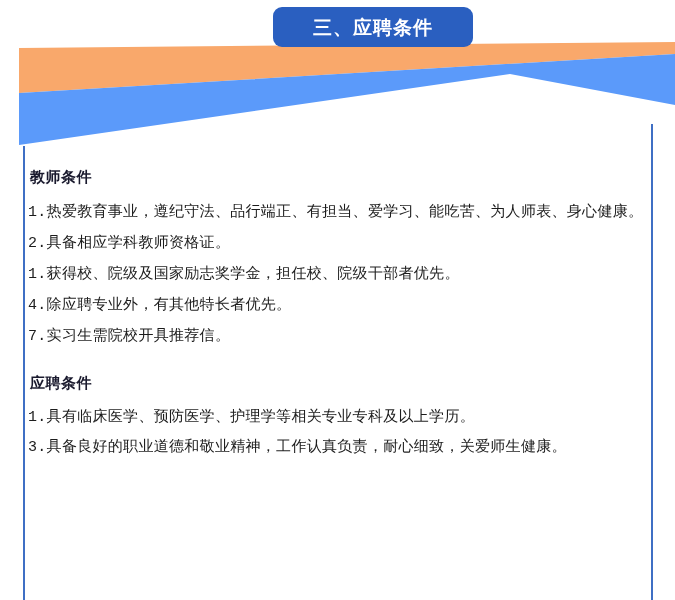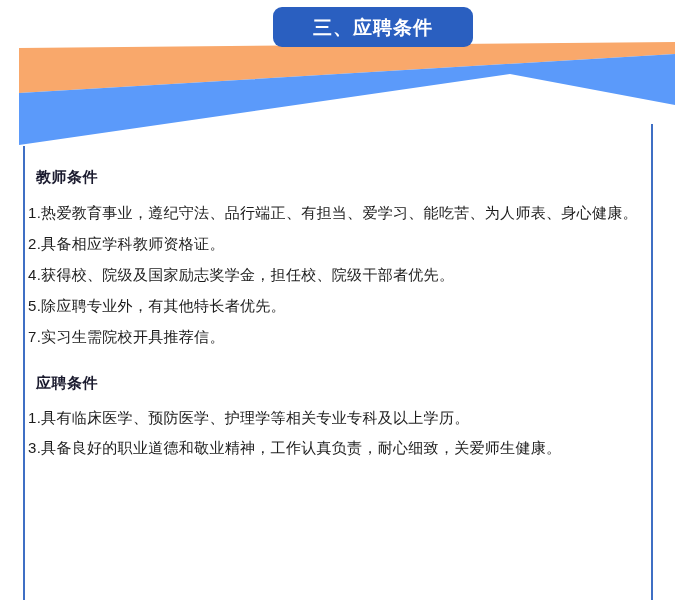--- a/index.html
+++ b/index.html
@@ -73,26 +73,26 @@
   }
   .section { margin-bottom: 20px; }
   .section:last-child { margin-bottom: 0; }
 
   .section-heading {
     font-family: "DejaVu Sans", "Liberation Sans", sans-serif;
     font-size: 15px;
     font-weight: bold;
     color: #1a1a2e;
     line-height: 22px;
-    margin: 0 0 9px 8px;
+    margin: 0 0 9px 2px;
     letter-spacing: 0.5px;
   }
   .section-items { margin: 0; padding: 0; list-style: none; }
   .section-item {
-    font-family: Liberation Sans, sans-serif;
+    font-family: Liberation Mono, monospace;
     font-size: 15px;
     color: #1c1c1c;
     line-height: 31px;
     letter-spacing: 0.3px;
     text-align: justify;
     margin: 0;
   }
   #section-doctor .section-item { line-height: 30px; }
 </style>
 </head>
@@ -116,22 +116,22 @@
   <span class="title-text">三、应聘条件</span>
 </div>
 
 <div id="content">
 
   <div class="section" id="section-teacher">
     <h2 class="section-heading">教师条件</h2>
     <ul class="section-items">
       <li class="section-item">1.热爱教育事业，遵纪守法、品行端正、有担当、爱学习、能吃苦、为人师表、身心健康。</li>
       <li class="section-item">2.具备相应学科教师资格证。</li>
-      <li class="section-item">4.获得校、院级及国家励志奖学金，担任校、院级干部者优先。</li>
-      <li class="section-item">5.除应聘专业外，有其他特长者优先。</li>
+      <li class="section-item">1.获得校、院级及国家励志奖学金，担任校、院级干部者优先。</li>
+      <li class="section-item">4.除应聘专业外，有其他特长者优先。</li>
       <li class="section-item">7.实习生需院校开具推荐信。</li>
     </ul>
   </div>
 
   <div class="section" id="section-doctor">
     <h2 class="section-heading">应聘条件</h2>
     <ul class="section-items">
       <li class="section-item">1.具有临床医学、预防医学、护理学等相关专业专科及以上学历。</li>
       <li class="section-item">3.具备良好的职业道德和敬业精神，工作认真负责，耐心细致，关爱师生健康。</li>
     </ul>

